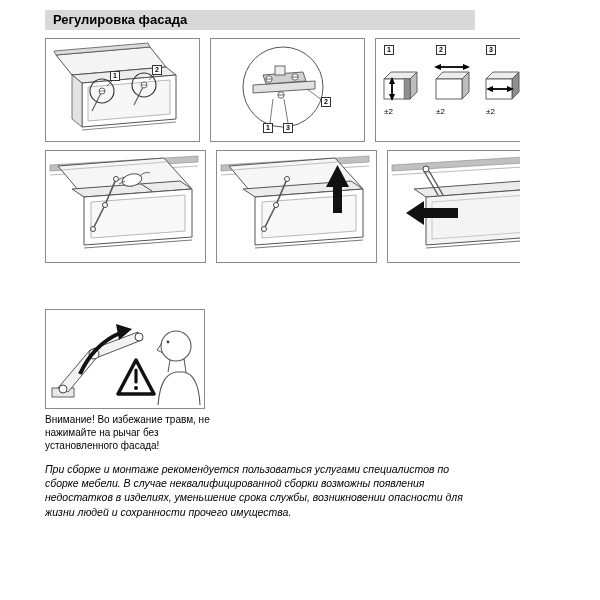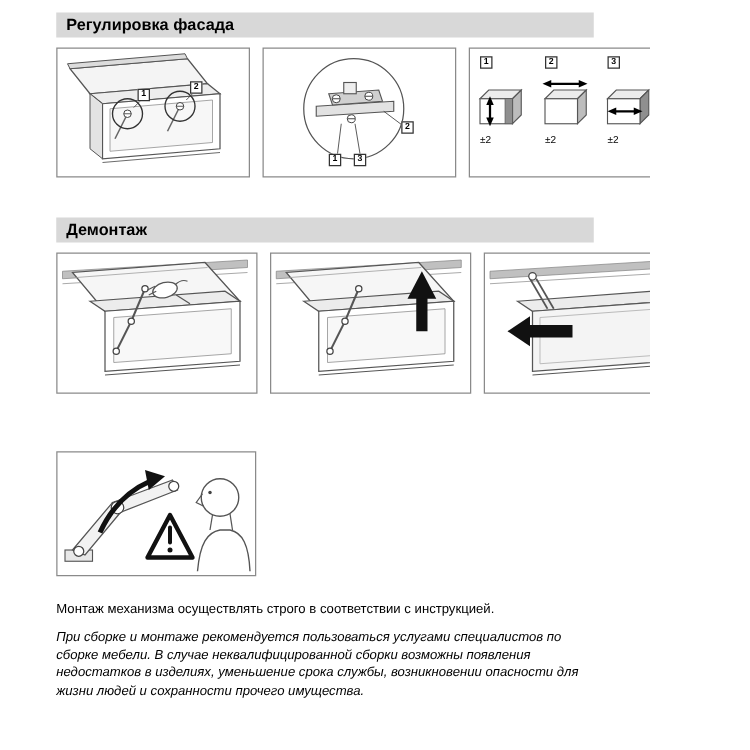--- a/index.html
+++ b/index.html
@@ -122,23 +122,20 @@
       </svg>
       <span class="marker" style="left:8px;top:6px">1</span>
       <span class="marker" style="left:60px;top:6px">2</span>
       <span class="marker" style="left:110px;top:6px">3</span>
       <span class="tol" style="left:8px;top:68px">±2</span>
       <span class="tol" style="left:60px;top:68px">±2</span>
       <span class="tol" style="left:110px;top:68px">±2</span>
     </div>
   </div>
 
-  <div class="sec-header second">
-    <span>Демонтаж</span>
-  </div>
 
   <div class="row row2">
 
     <div class="panel">
       <svg class="art" width="157" height="109" viewBox="0 0 157 109">
         <polygon points="4,14 152,5 152,11 4,20" fill="#c0c0c0" stroke="#888" stroke-width="0.6"></polygon>
         <line x1="4" y1="24" x2="152" y2="15" stroke="#aaa" stroke-width="0.8"></line>
         <polygon points="38,46 146,38 118,7 12,15" fill="#f6f6f6" stroke="#555" stroke-width="1"></polygon>
         <line x1="15" y1="19" x2="120" y2="11" stroke="#999" stroke-width="0.6"></line>
         <polygon points="26,38 134,30 146,38 38,46" fill="#ececec" stroke="#555" stroke-width="1"></polygon>
@@ -230,17 +227,17 @@
         <path d="M 112,95 C 114,72 120,64 130,62 L 138,62 C 148,64 153,74 154,95" fill="#fff" stroke="#555" stroke-width="1.1"></path>
       </g>
       <g>
         <path d="M 90,50 L 108,84 L 72,84 Z" fill="#fff" stroke="#111" stroke-width="3.5" stroke-linejoin="round"></path>
         <line x1="90" y1="60" x2="90" y2="72" stroke="#111" stroke-width="3.2" stroke-linecap="round"></line>
         <circle cx="90" cy="78" r="2" fill="#111"></circle>
       </g>
     </svg>
   </div>
 
-
-  <p class="note-line">Монтаж механизма осуществлять строго в соответствии с инструкцией.</p>
+  <p class="caption">Внимание! Во избежание травм, не нажимайте на рычаг без установленного фасада!</p>
+
   <p class="note-para">При сборке и монтаже рекомендуется пользоваться услугами специалистов по сборке мебели. В случае неквалифицированной сборки возможны появления недостатков в изделиях, уменьшение срока службы, возникновении опасности для жизни людей и сохранности прочего имущества.</p>
 
 </div>
 
 </body></html>

